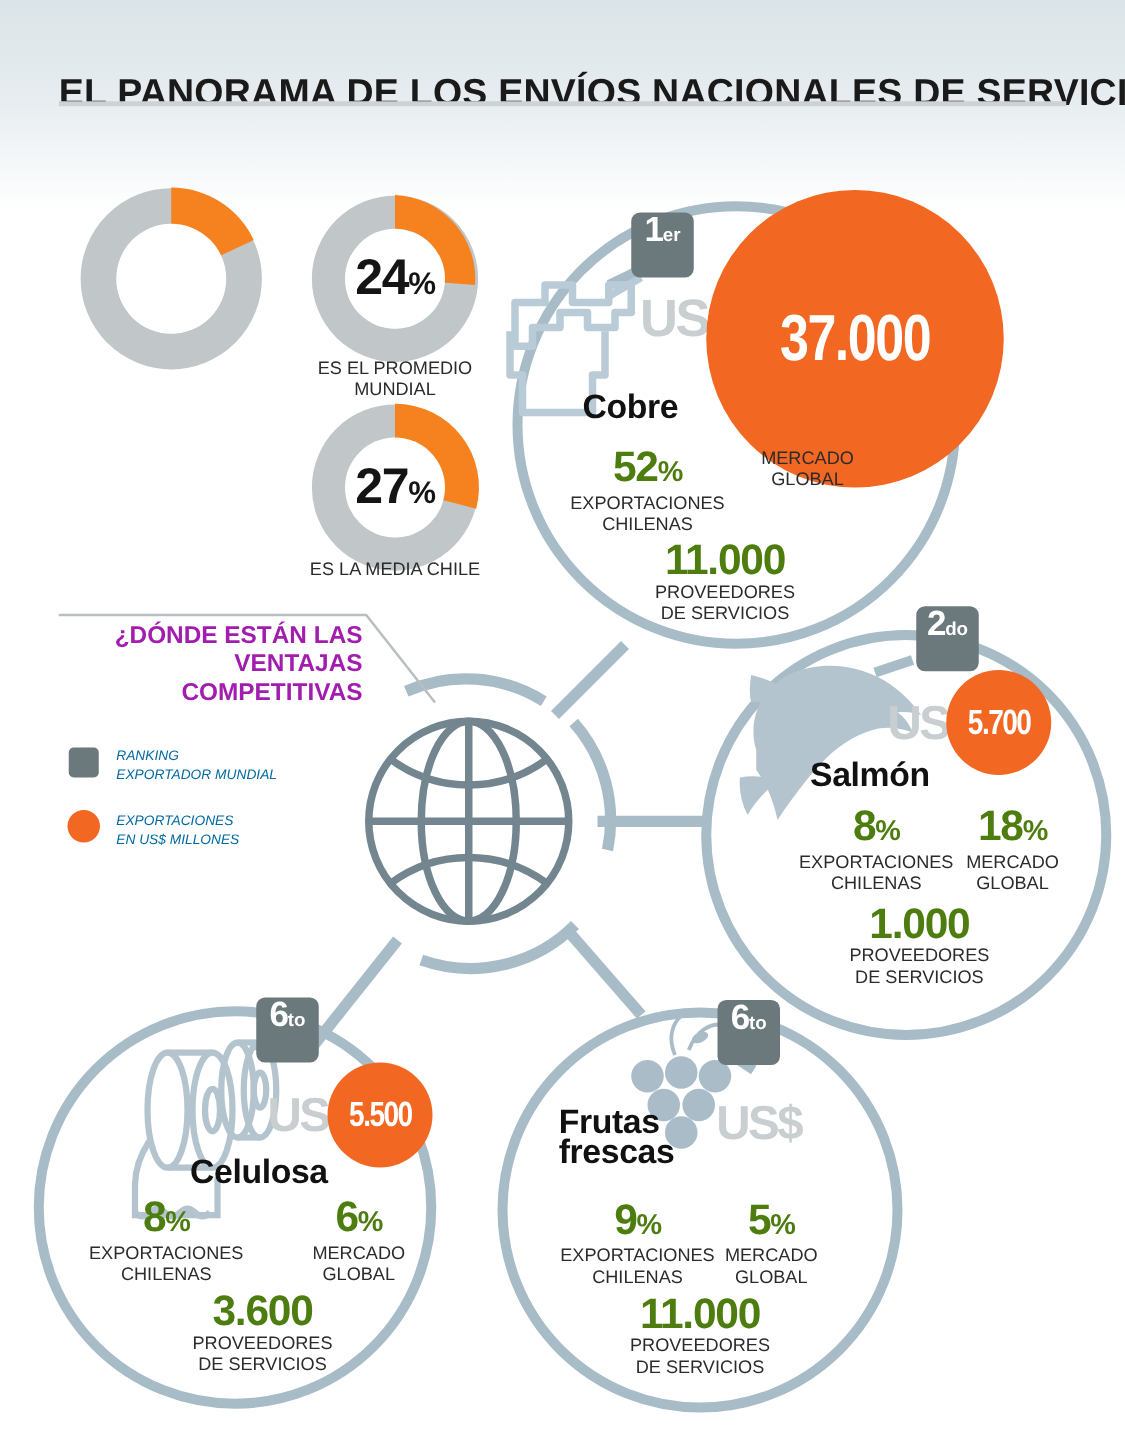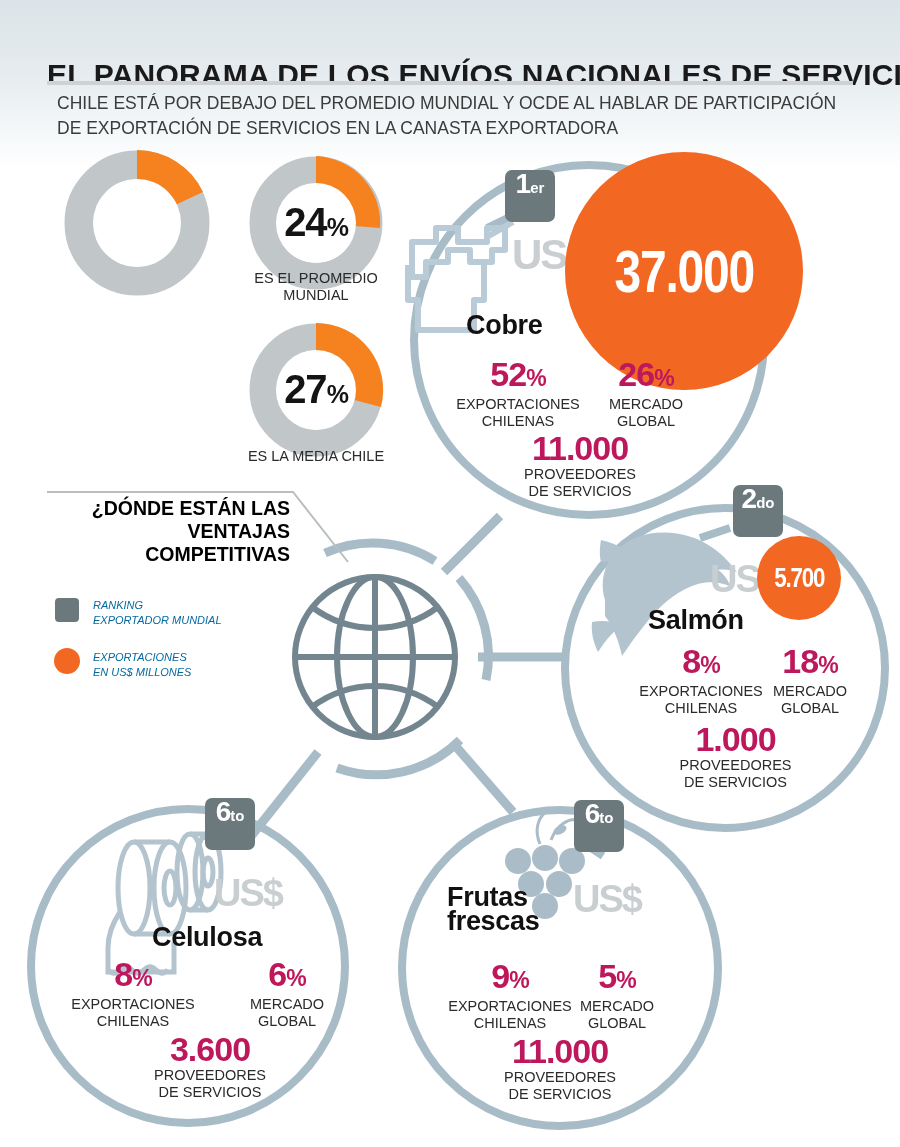--- a/index.html
+++ b/index.html
@@ -55,21 +55,21 @@
   .donut-val .num{font-size:40px;}
   .donut-val .pct{font-size:25px;}
 
   
   .node-name{
     position:absolute;font-weight:bold;color:#111;
     font-size:27px;line-height:24px;letter-spacing:-.3px;
   }
   .stat{position:absolute;text-align:center;}
   .stat .big{
-    font-weight:bold;color:#be185d;display:block;letter-spacing:-1px;
+    font-weight:bold;color:#4d7c0f;display:block;letter-spacing:-1px;
     font-size:34px;line-height:33px;
   }
   .stat .big .pct{font-size:23px;}
   .stat .cap{
     display:block;font-size:14.5px;line-height:16px;color:#2b2b2b;
     margin-top:1px;
   }
   .usd{
     position:absolute;font-weight:bold;color:#c9ced1;
     letter-spacing:-2px;
@@ -84,21 +84,21 @@
     color:#ffffff;font-weight:bold;
     display:flex;align-items:baseline;justify-content:center;
   }
   .rank .n{font-size:28px;line-height:28px;letter-spacing:-1px;}
   .rank .sfx{font-size:15px;line-height:15px;}
 
   
   #center-question{
     position:absolute;left:40px;top:497px;width:250px;
     text-align:right;font-weight:bold;font-size:19.5px;line-height:23px;
-    color:#000000;
+    color:#a21caf;
   }
   .legend-item{position:absolute;}
   .legend-swatch-sq{
     position:absolute;width:24px;height:24px;border-radius:4px;background:#6b797c;
   }
   .legend-swatch-ci{
     position:absolute;width:26px;height:26px;border-radius:50%;background:#f26722;
   }
   .legend-text{
     position:absolute;font-size:11px;line-height:15px;color:#0369a1;font-style:italic;
@@ -213,30 +213,26 @@
   </g>
 </svg>
 
 <div id="stage">
 
   <h1 id="page-title">
     <span class="cond">EL PANORAMA DE LOS ENVÍOS NACIONALES DE SERVICIOS</span>
   </h1>
   <div id="title-rule"></div>
 
-  <div id="subtitle">
-    <div><span class="cond">CHILE ESTÁ POR DEBAJO DEL PROMEDIO MUNDIAL Y OCDE AL HABLAR DE PARTICIPACIÓN</span></div>
-    <div style="margin-top:3px"><span class="cond">DE EXPORTACIÓN DE SERVICIOS EN LA CANASTA EXPORTADORA</span></div>
-  </div>
 
 
   <div class="donut-val" style="left:270px;top:200px;width:92px;text-align:center;">
     <span class="condc"><span class="num">24</span><span class="pct">%</span></span>
   </div>
-  <div class="donut-label" style="left:216px;top:270px;width:200px;">
+  <div class="donut-label" style="left:216px;top:287px;width:200px;">
     <div>ES EL PROMEDIO</div>
     <div>MUNDIAL</div>
   </div>
 
   <div class="donut-val" style="left:270px;top:367px;width:92px;text-align:center;">
     <span class="condc"><span class="num">27</span><span class="pct">%</span></span>
   </div>
   <div class="donut-label" style="left:216px;top:448px;width:200px;">
     <div>ES LA MEDIA CHILE</div>
   </div>
@@ -264,36 +260,35 @@
 
   <div class="rank" style="left:505px;top:170px;width:50px;height:52px;">
     <span class="n">1</span>
       <span class="sfx">er</span>
   </div>
 
   <div class="usd" style="left:512px;top:231px;font-size:42px;">
     <span class="cond">US$</span>
   </div>
 
-  <div class="bubble" style="left:565px;top:152px;width:238px;height:238px;font-size:60px;">
+  <div class="bubble" style="left:565px;top:152px;width:238px;height:238px;font-size:52px;">
     <span class="condc">37.000</span>
   </div>
 
   <div class="node-name" style="left:466px;top:313px;">
     <span class="cond">Cobre</span>
   </div>
 
   <div class="stat" style="left:425px;top:358px;width:186px;">
     <span class="big"><span class="condc"><span>52</span><span class="pct">%</span></span></span>
     <span class="cap">EXPORTACIONES</span>
     <span class="cap">CHILENAS</span>
   </div>
 
   <div class="stat" style="left:566px;top:358px;width:160px;">
-    <span class="big"><span class="condc"><span>26</span><span class="pct">%</span></span></span>
     <span class="cap">MERCADO</span>
     <span class="cap">GLOBAL</span>
   </div>
 
   <div class="stat" style="left:480px;top:432px;width:200px;">
     <span class="big"><span class="condc">11.000</span></span>
     <span class="cap">PROVEEDORES</span>
     <span class="cap">DE SERVICIOS</span>
   </div>
 
@@ -334,20 +329,23 @@
 
   <div class="rank" style="left:205px;top:798px;width:50px;height:52px;">
     <span class="n">6</span>
       <span class="sfx">to</span>
   </div>
 
   <div class="usd" style="left:214px;top:872px;font-size:38px;">
     <span class="cond">US$</span>
   </div>
 
+  <div class="bubble" style="left:262px;top:850px;width:84px;height:84px;font-size:28px;">
+    <span class="condc">5.500</span>
+  </div>
 
   <div class="node-name" style="left:152px;top:925px;">
     <span class="cond">Celulosa</span>
   </div>
 
   <div class="stat" style="left:40px;top:958px;width:186px;">
     <span class="big"><span class="condc"><span>8</span><span class="pct">%</span></span></span>
     <span class="cap">EXPORTACIONES</span>
     <span class="cap">CHILENAS</span>
   </div>

